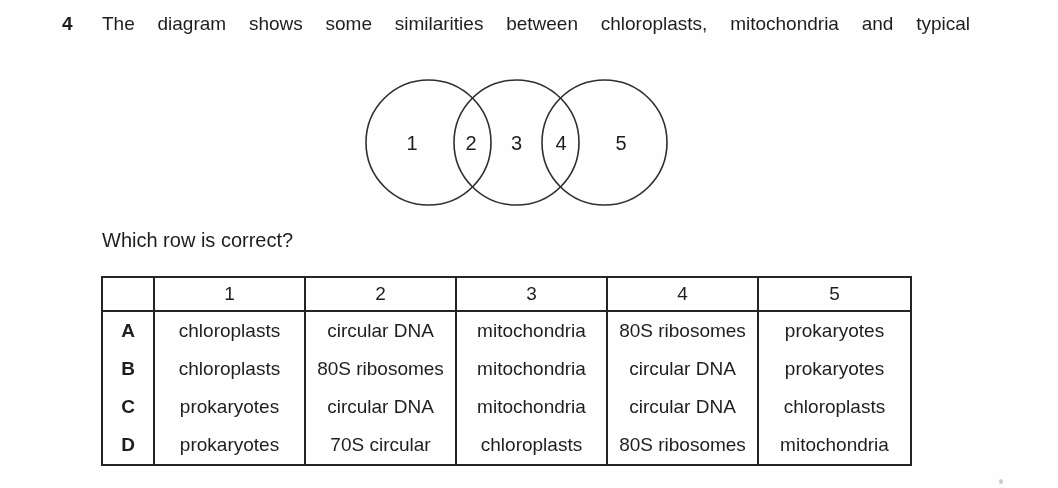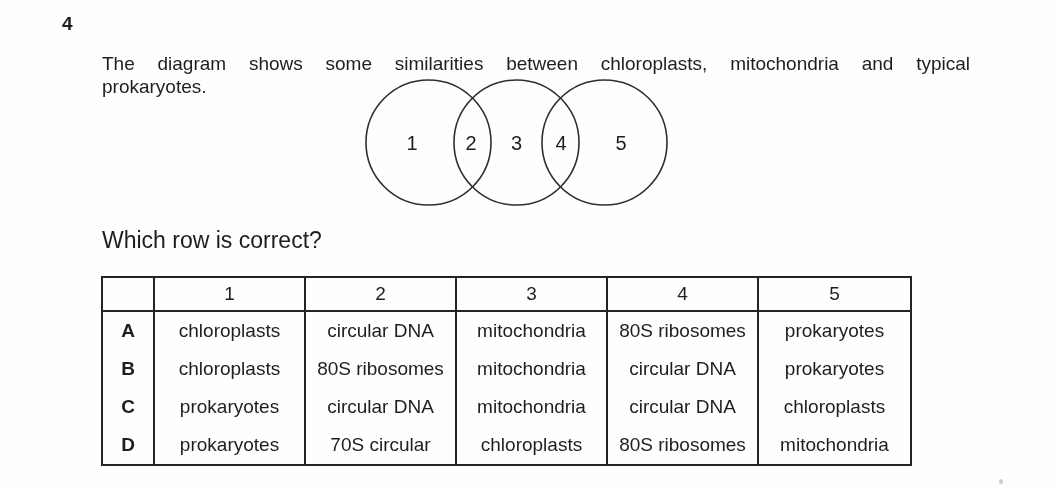--- a/index.html
+++ b/index.html
@@ -25,21 +25,20 @@
     position: absolute;
     left: 102px;
     top: 12px;
     width: 868px;
     font-size: 19px;
     line-height: 23px;
   }
   .qtext .line1 {
     text-align: justify;
     text-align-last: justify;
-    margin-top: 40px;
   }
   
   .venn {
     position: absolute;
     left: 358px;
     top: 74px;
     width: 316px;
     height: 140px;
   }
   .venn circle {
@@ -51,21 +50,21 @@
     font-family: "Liberation Sans", sans-serif;
     font-size: 20px;
     fill: #1e1e1e;
     text-anchor: middle;
   }
   
   .prompt {
     position: absolute;
     left: 102px;
     top: 229px;
-    font-size: 23px;
+    font-size: 20px;
     line-height: 23px;
   }
   
   .qtable {
     position: absolute;
     left: 101px;
     top: 276px;
     width: 811px;
     box-sizing: border-box;
     border: 2px solid #242424;
@@ -101,21 +100,20 @@
 </style>
 </head>
 <body>
 
 <div class="canvas">
 
   <div class="qnum">4</div>
 
   <div class="qtext">
     <div class="line1">The diagram shows some similarities between chloroplasts, mitochondria and typical</div>
-    <div class="line2">prokaryotes.</div>
   </div>
 
   <svg class="venn" viewBox="358 74 316 140" xmlns="http://www.w3.org/2000/svg">
     <circle cx="428.5" cy="142.5" r="62.5"></circle>
     <circle cx="516.5" cy="142.5" r="62.5"></circle>
     <circle cx="604.5" cy="142.5" r="62.5"></circle>
     <text x="412" y="149.5">1</text>
     <text x="471" y="149.5">2</text>
     <text x="516.5" y="149.5">3</text>
     <text x="561" y="149.5">4</text>

